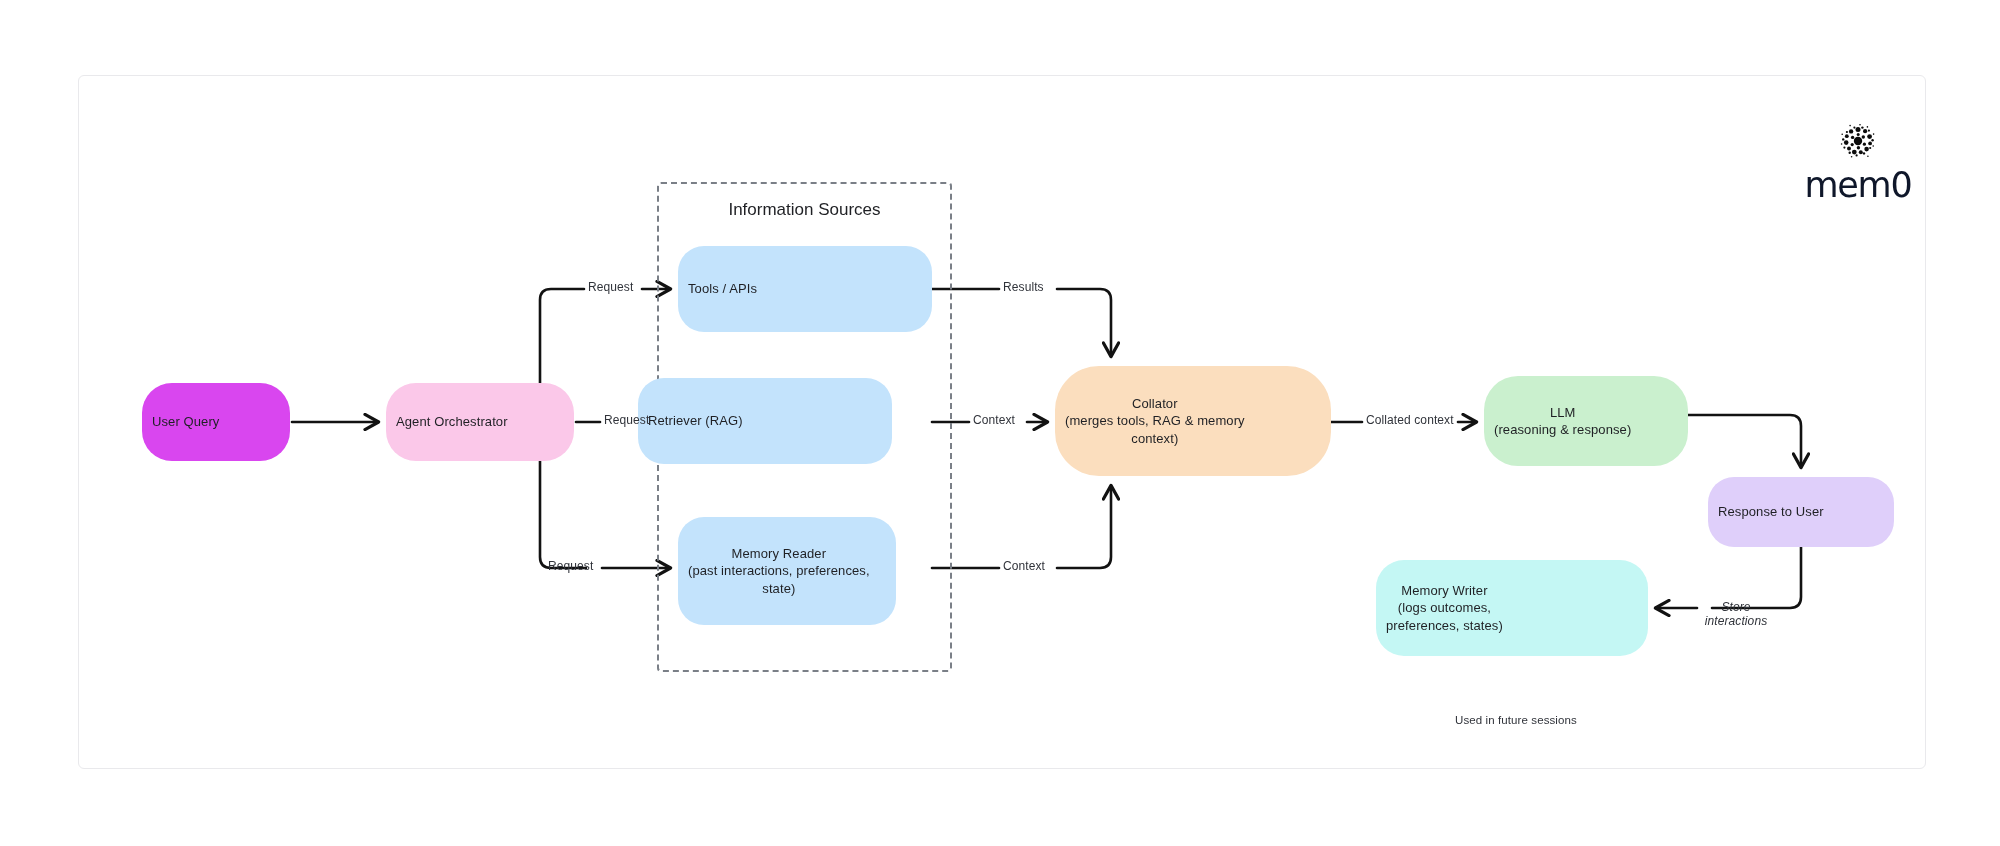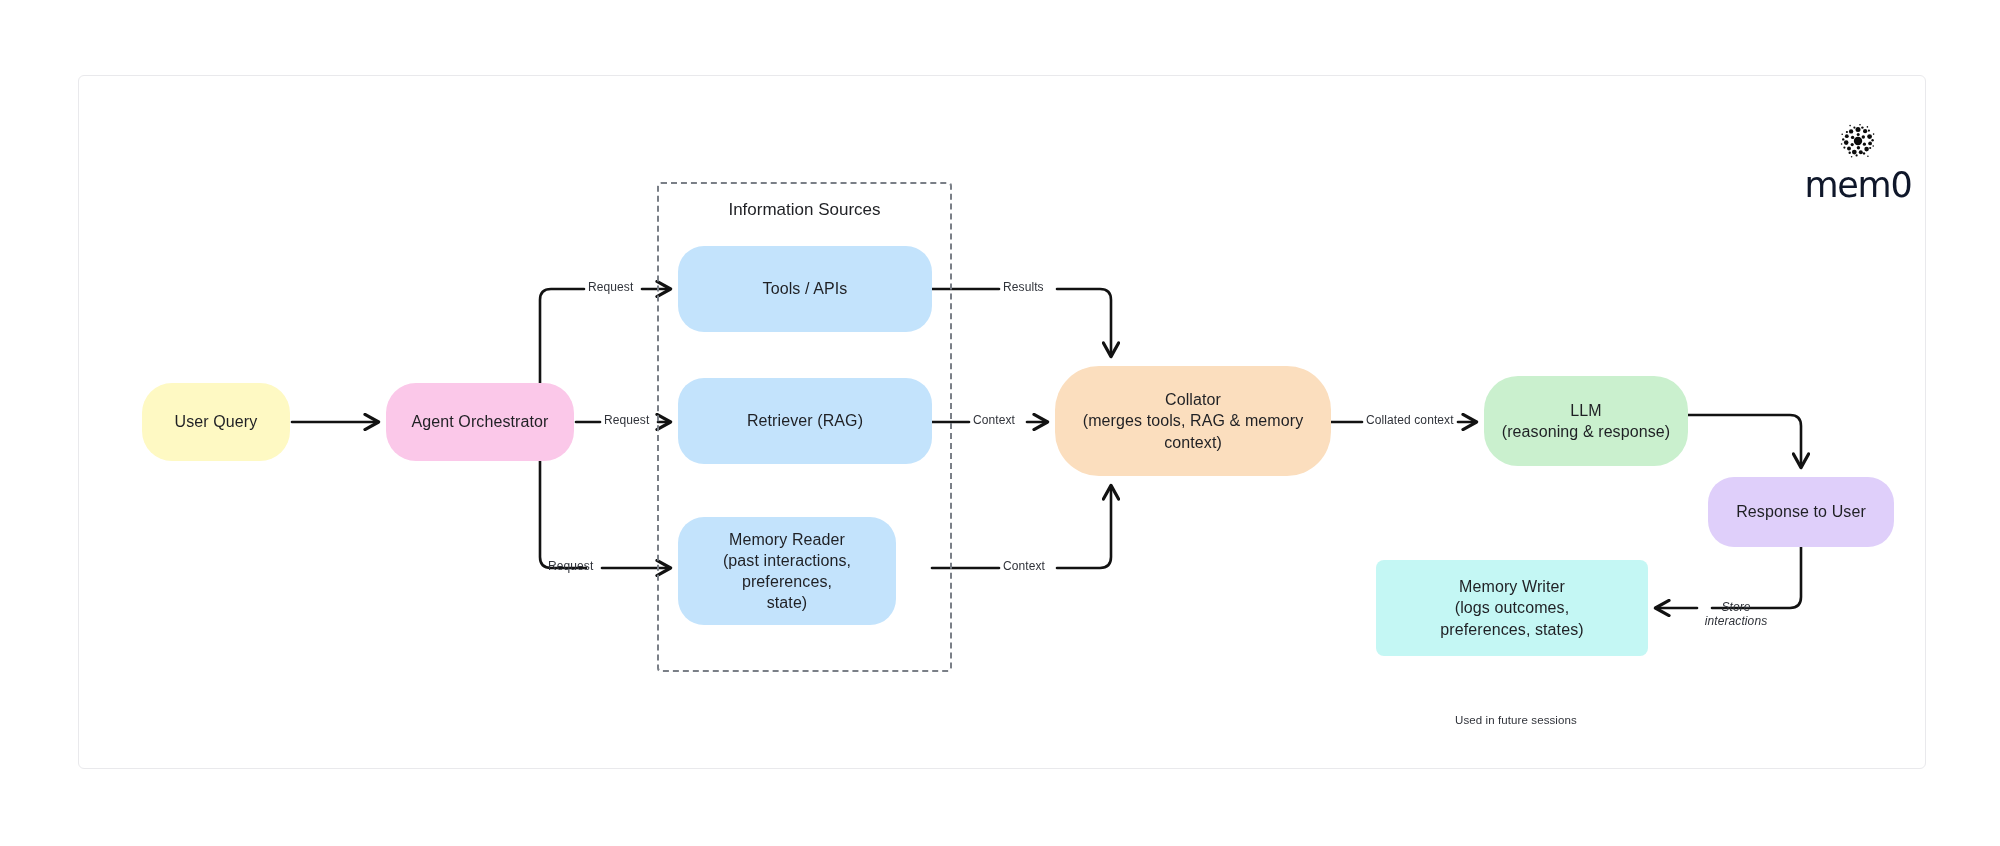--- a/index.html
+++ b/index.html
@@ -34,41 +34,41 @@
     width: 2000px;
     height: 846px;
     pointer-events: none;
   }
   
   .node {
     position: absolute;
     box-sizing: border-box;
     display: flex;
     align-items: center;
-    justify-content: center;
+    justify-content: flex-start;
     text-align: center;
     color: #1f2024;
-    font-size: 16px;
+    font-size: 13px;
     line-height: 1.32;
     border-radius: 38px;
     padding: 6px 10px;
     letter-spacing: .1px;
   }
   .node .lines { display: block; }
   .node .l2 { display: block; }
 
-  #n-user-query      { left: 142px;  top: 383px;  width: 148px; height: 78px;  background: #fef9c3; border-radius: 30px; }
+  #n-user-query      { left: 142px;  top: 383px;  width: 148px; height: 78px;  background: #d946ef; border-radius: 30px; }
   #n-orchestrator    { left: 386px;  top: 383px;  width: 188px; height: 78px;  background: #FBC8E9; border-radius: 30px; }
   #n-tools           { left: 678px;  top: 246px;  width: 254px; height: 86px;  background: #C3E3FC; border-radius: 26px; }
-  #n-retriever       { left: 678px;  top: 378px;  width: 254px; height: 86px;  background: #C3E3FC; border-radius: 26px; }
+  #n-retriever       { left: 638px;  top: 378px;  width: 254px; height: 86px;  background: #C3E3FC; border-radius: 26px; }
   #n-memory-reader   { left: 678px;  top: 508px;  width: 218px; height: 108px; background: #C3E3FC; border-radius: 26px; margin-top: 9px; }
   #n-collator        { left: 1055px; top: 366px;  width: 276px; height: 110px; background: #FBDEBE; border-radius: 44px; }
   #n-llm             { left: 1484px; top: 376px;  width: 204px; height: 90px;  background: #CAF0CE; border-radius: 34px; }
   #n-response        { left: 1708px; top: 477px;  width: 186px; height: 70px;  background: #DFCFFA; border-radius: 26px; }
-  #n-memory-writer   { left: 1376px; top: 560px;  width: 272px; height: 96px;  background: #C4F7F4; border-radius: 8px; }
+  #n-memory-writer   { left: 1376px; top: 560px;  width: 272px; height: 96px;  background: #C4F7F4; border-radius: 28px; }
 
   
   #group-info-sources {
     position: absolute;
     left: 657px;
     top: 182px;
     width: 295px;
     height: 490px;
     border: 2.2px dashed #7a7f87;
     border-radius: 4px;

